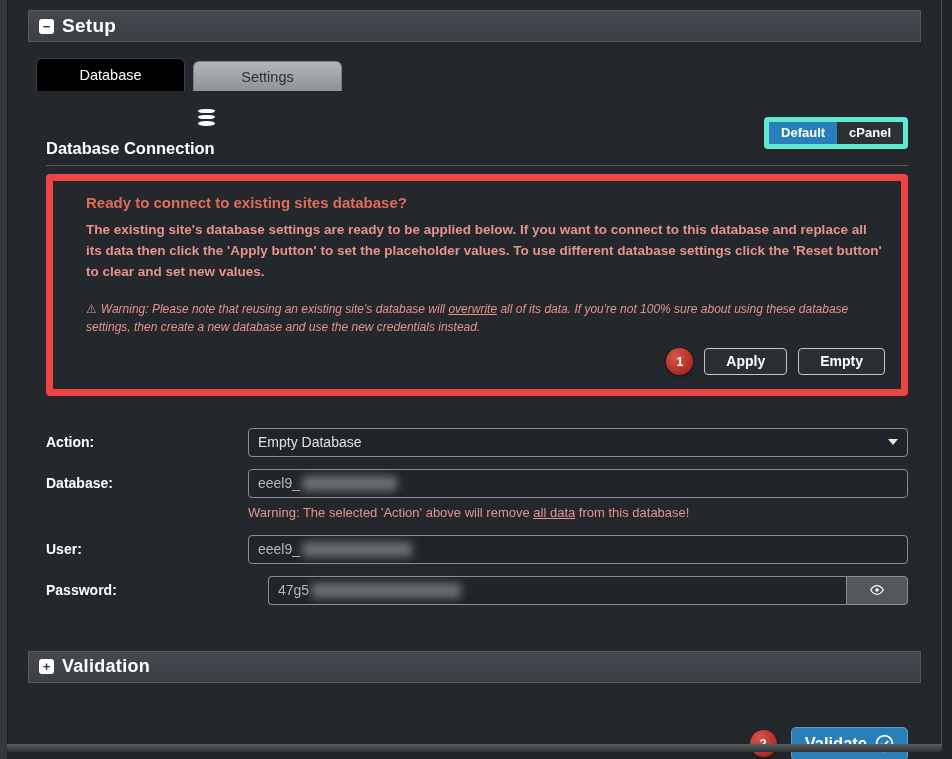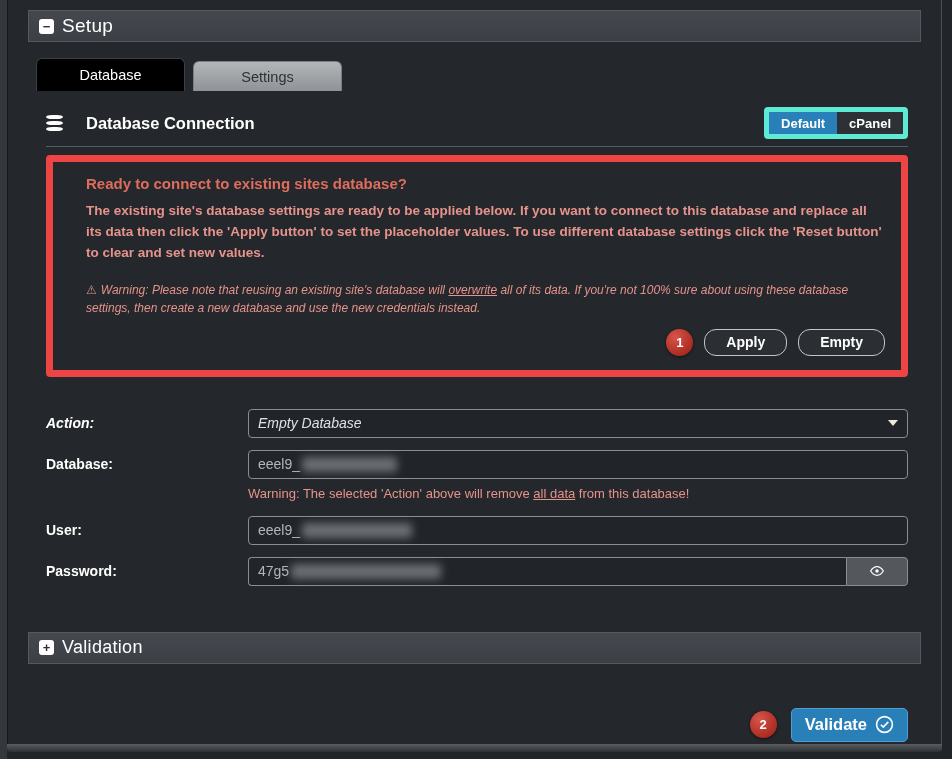--- a/index.html
+++ b/index.html
@@ -26,21 +26,21 @@
 
   
   .bar {
     margin:0 20px; height:32px;
     background:linear-gradient(180deg,#45494f,#3c4046);
     border:1px solid #55595e;
     display:flex; align-items:center;
     padding:0 10px;
     gap:8px;
   }
-  .bar-title { font-size:19px; font-weight:normal; color:#fff; letter-spacing:.3px; }
+  .bar-title { font-size:19px; font-weight:bold; color:#fff; letter-spacing:.3px; }
   .sq-icon {
     width:15px; height:15px; background:#fff; border-radius:3px;
     display:inline-flex; align-items:center; justify-content:center;
     font-size:13px; font-weight:900; color:#2e3237; line-height:1;
     flex:0 0 auto;
   }
 
   
   .tabs { display:flex; margin:16px 0 0 28px; gap:8px; }
   .tab {
@@ -51,21 +51,21 @@
   .tab.inactive {
     background:linear-gradient(180deg,#b3b6b9,#8f9296);
     color:#2e3236; border:1px solid #7b7e82; border-bottom:none;
     margin-top:3px; height:30px;
   }
 
   .content { padding:0 33px 0 38px; }
 
   
   .section-head { margin-top:16px; display:flex; align-items:center; justify-content:space-between; }
-  .section-title-wrap { display:flex; align-items:center; gap:23px; }
+  .section-title-wrap { display:flex; align-items:flex-end; gap:12px;flex-direction:column; }
   .section-title { font-size:16.5px; font-weight:bold; color:#fff; }
   .db-icon { display:inline-block; }
   .db-icon i { display:block; width:17px; height:4.6px; background:#fff; border-radius:50%/60%; margin:1.6px 0; }
   .mode-group { display:flex; border:5px solid #5eead4; border-radius:4px; overflow:hidden; }
   .mode-btn { height:22px; padding:0 12px; display:flex; align-items:center; font-size:13px; font-weight:bold; color:#fff; cursor:pointer; }
   .mode-btn.active { background:#2980b9; }
   .mode-btn.inactive { background:#2d3135; }
   .rule { border:none; border-top:1px solid #585c61; margin-top:7px; }
 
   
@@ -82,46 +82,46 @@
 
   .badge {
     width:27px; height:27px; border-radius:50%;
     background:radial-gradient(circle at 35% 30%, #d8544a, #a92a20 75%);
     color:#fff; font-size:13px; font-weight:bold;
     display:flex; align-items:center; justify-content:center;
     box-shadow:0 1px 3px rgba(0,0,0,.55);
     flex:0 0 auto;
   }
   .btn {
-    height:27px; padding:0 21px; border-radius:12px;
+    height:27px; padding:0 21px; border-radius:4px;
     background:#2b2f33; border:1px solid #c3c6c9;
     color:#fff; font-size:14px; font-weight:bold;
     display:flex; align-items:center; justify-content:center;
     cursor:pointer;
   }
 
   
   .form { margin-top:32px; }
   .row { display:flex; align-items:flex-start; margin-top:12px; }
-  .row:first-child { margin-top:0;font-style:italic; }
+  .row:first-child { margin-top:0; }
   .row label { width:202px; padding-top:6px; font-size:14px; font-weight:bold; color:#fff; flex:0 0 auto; }
   .control { flex:1; }
   .field, .select {
     height:29px; width:100%;
     background:#212428; border:1px solid #8a8e92; border-radius:4px;
     display:flex; align-items:center; padding:0 9px;
     font-size:14px; color:#dfe1e3;
   }
   .select { justify-content:space-between; cursor:pointer; }
   .caret { width:0; height:0; border-left:5.5px solid transparent; border-right:5.5px solid transparent; border-top:6px solid #efe9d8; }
   .dim { color:#b4b7ba; }
   .blur-redact { display:inline-block; height:15px; margin-left:2px; background:#84888c; opacity:.75; border-radius:3px; filter:blur(4px); }
   .blur-db { width:95px; } .blur-user { width:110px; } .blur-pw { width:150px; }
   .field-note { margin:7px 0 0 202px; font-size:13px; color:#e5938b; }
-  .pw-wrap { display:flex; }
+  .pw-wrap { display:flex;margin-left:20px; }
   .pw-wrap .field { border-radius:4px 0 0 4px; border-right:none; }
   .eye-btn {
     width:62px; height:29px; flex:0 0 auto;
     background:#54585d; border:1px solid #8a8e92; border-radius:0 4px 4px 0;
     display:flex; align-items:center; justify-content:center; cursor:pointer;
   }
   .row-user { margin-top:15px; }
 
   
   .validation-bar { margin-top:46px; }

